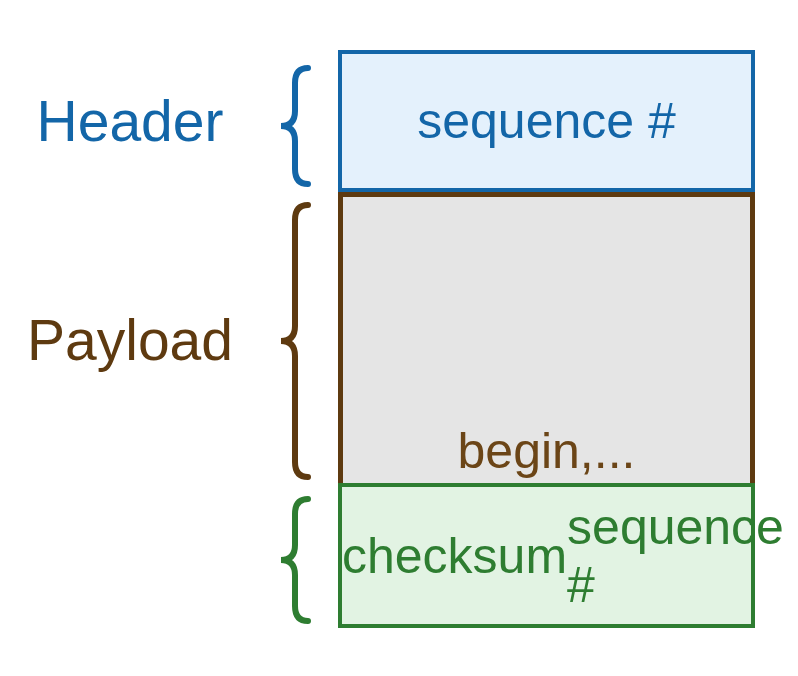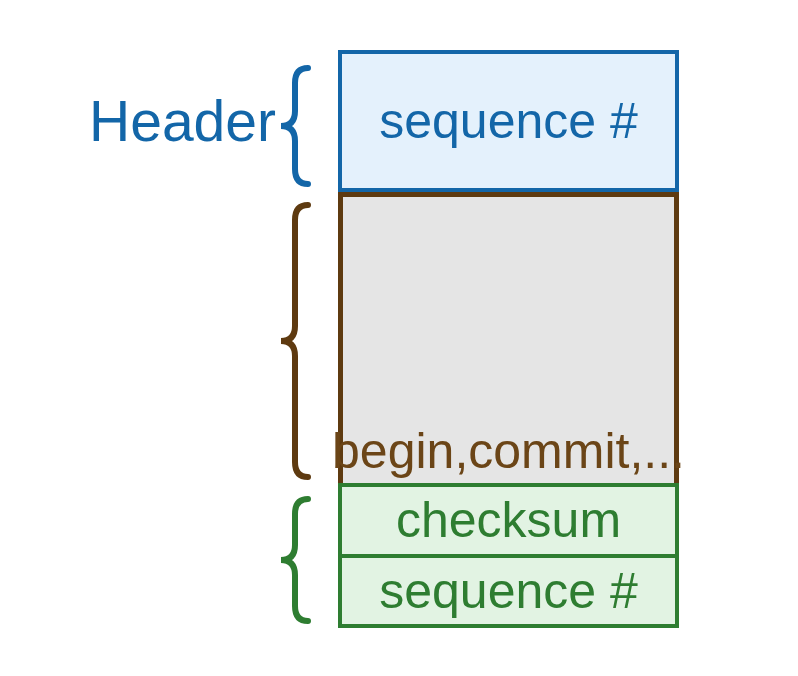--- a/index.html
+++ b/index.html
@@ -10,44 +10,43 @@
     background: #ffffff;
     font-family: "Liberation Sans", sans-serif;
     overflow: hidden;
   }
 
   
   .sec-label {
     position: absolute;
     left: 0;
     width: 260px;
-    text-align: right;
+    text-align: center;
     font-size: 57px;
     line-height: 68px;
     white-space: nowrap;
-    margin-left: 16px;
   }
   .label-header  { top: 87px;  color: #1366a8; }
   .label-payload { top: 306px; color: #5e3a10; }
   .label-footer  { top: 524px; color: #2e7d31; }
 
   
   .brace { position: absolute; left: 276px; }
   .brace-header  { top: 64px;  }
   .brace-payload { top: 201px; }
   .brace-footer  { top: 495px; }
 
   
   .stack {
     position: absolute;
     left: 338px;
     top: 50px;
     width: 417px;
   }
-  .box { box-sizing: border-box; width: 341px; }
+  .box { box-sizing: border-box; width: 417px; }
 
   .box-header {
     height: 142px;
     background: #e4f1fc;
     border: 4px solid #1366a8;
     border-bottom: none;
     display: flex; flex-direction: column;
   }
   .box-header .row { flex: 1; display: flex; align-items: center; justify-content: center;
                      color: #1366a8; font-size: 50px; }
@@ -60,53 +59,53 @@
     border-bottom: none;
     display: flex; flex-direction: row; align-items: flex-end; justify-content: center;
     color: #6b4517; font-size: 50px;
   }
   .box-payload .pline { line-height: 64px; text-align: center; }
 
   .box-footer {
     height: 145px;
     background: #e2f3e3;
     border: 4px solid #2e7d31;
-    display: flex; flex-direction: column;
+    display: flex; flex-direction: row;
   }
   .box-footer .row { flex: 1; display: flex; align-items: center; justify-content: center;
                      color: #2e7d31; font-size: 50px; }
   .box-footer .divider { height: 4px; background: #2e7d31; }
 </style>
 </head>
 <body>
 
 <div class="canvas">
 
   <div class="sec-label label-header">Header</div>
+  <div class="sec-label label-payload">Payload</div>
 
   <svg class="brace brace-header" width="38" height="124" viewBox="0 0 38 124">
     <path d="M 32,4 Q 19,4 19,19 L 19,47 Q 19,62 5,62 Q 19,62 19,77 L 19,105 Q 19,120 32,120" fill="none" stroke="#1366a8" stroke-width="6" stroke-linecap="round"></path>
   </svg>
   <svg class="brace brace-payload" width="38" height="280" viewBox="0 0 38 280">
     <path d="M 32,4 Q 19,4 19,19 L 19,125 Q 19,140 5,140 Q 19,140 19,155 L 19,261 Q 19,276 32,276" fill="none" stroke="#5e3a10" stroke-width="6" stroke-linecap="round"></path>
   </svg>
   <svg class="brace brace-footer" width="38" height="130" viewBox="0 0 38 130">
     <path d="M 32,4 Q 19,4 19,19 L 19,50 Q 19,65 5,65 Q 19,65 19,80 L 19,111 Q 19,126 32,126" fill="none" stroke="#2e7d31" stroke-width="6" stroke-linecap="round"></path>
   </svg>
 
   <div class="stack">
 
     <div class="box box-header">
       <div class="row">sequence #</div>
       <div class="divider"></div>
     </div>
 
     <div class="box box-payload">
       <div class="pline">begin,</div>
-      <div class="pline">commit,</div>
       <div class="pline">...</div>
     </div>
 
     <div class="box box-footer">
       <div class="row">checksum</div>
       <div class="divider"></div>
       <div class="row">sequence #</div>
     </div>
 
   </div>

